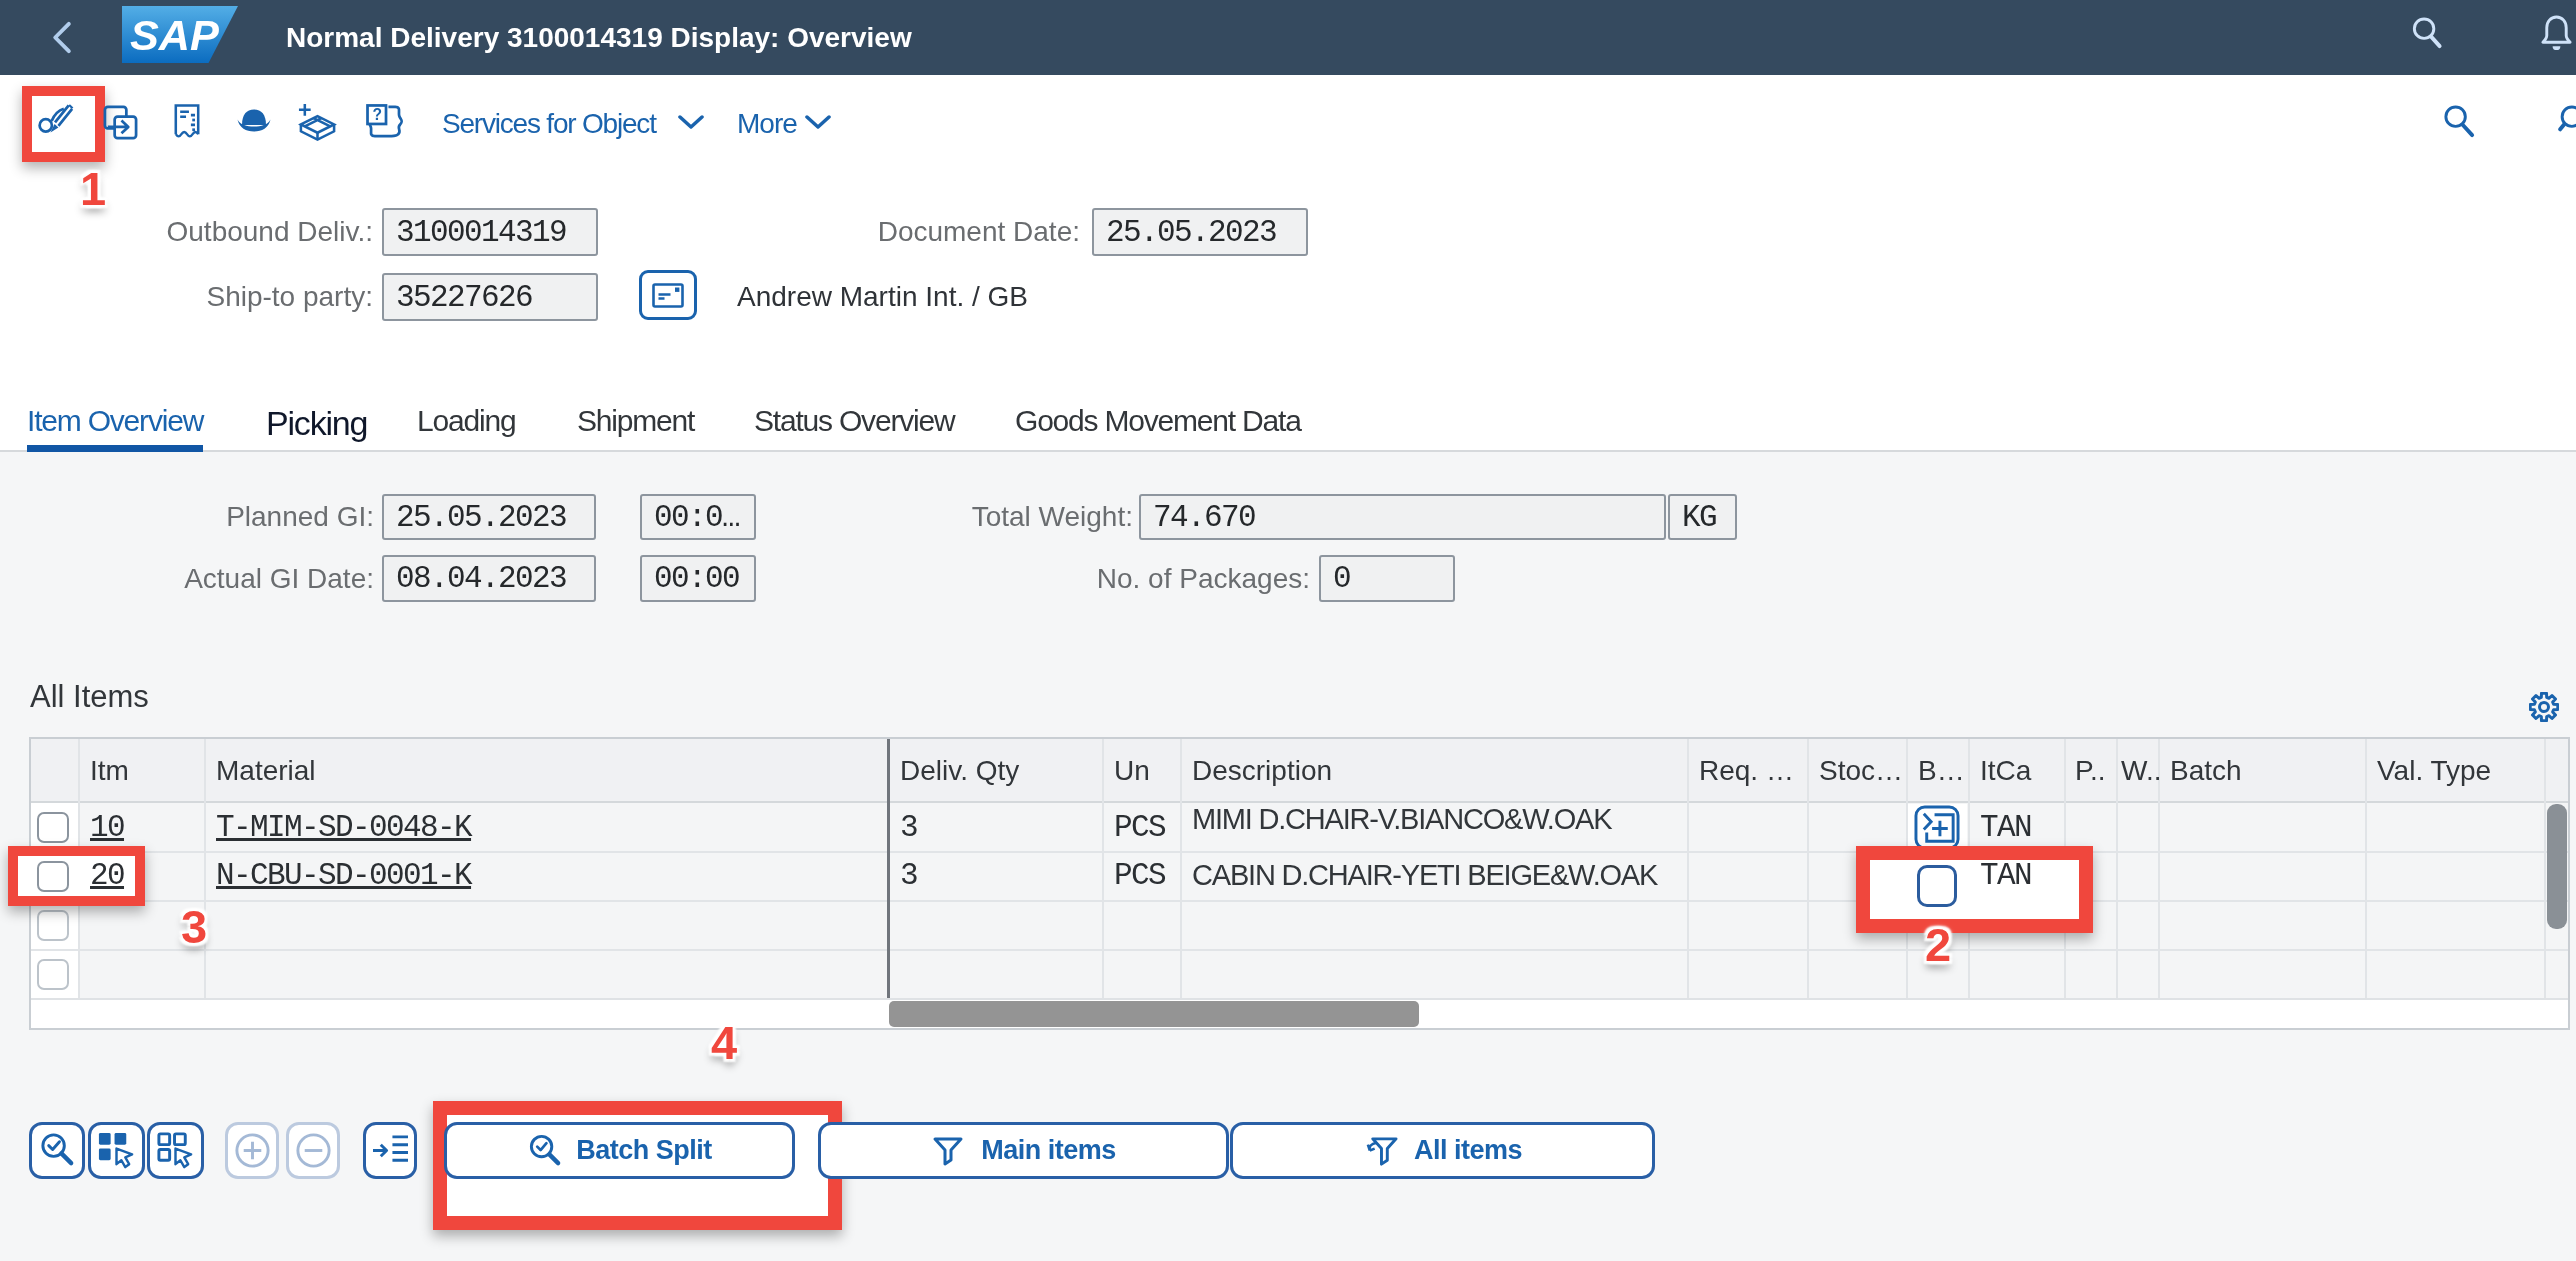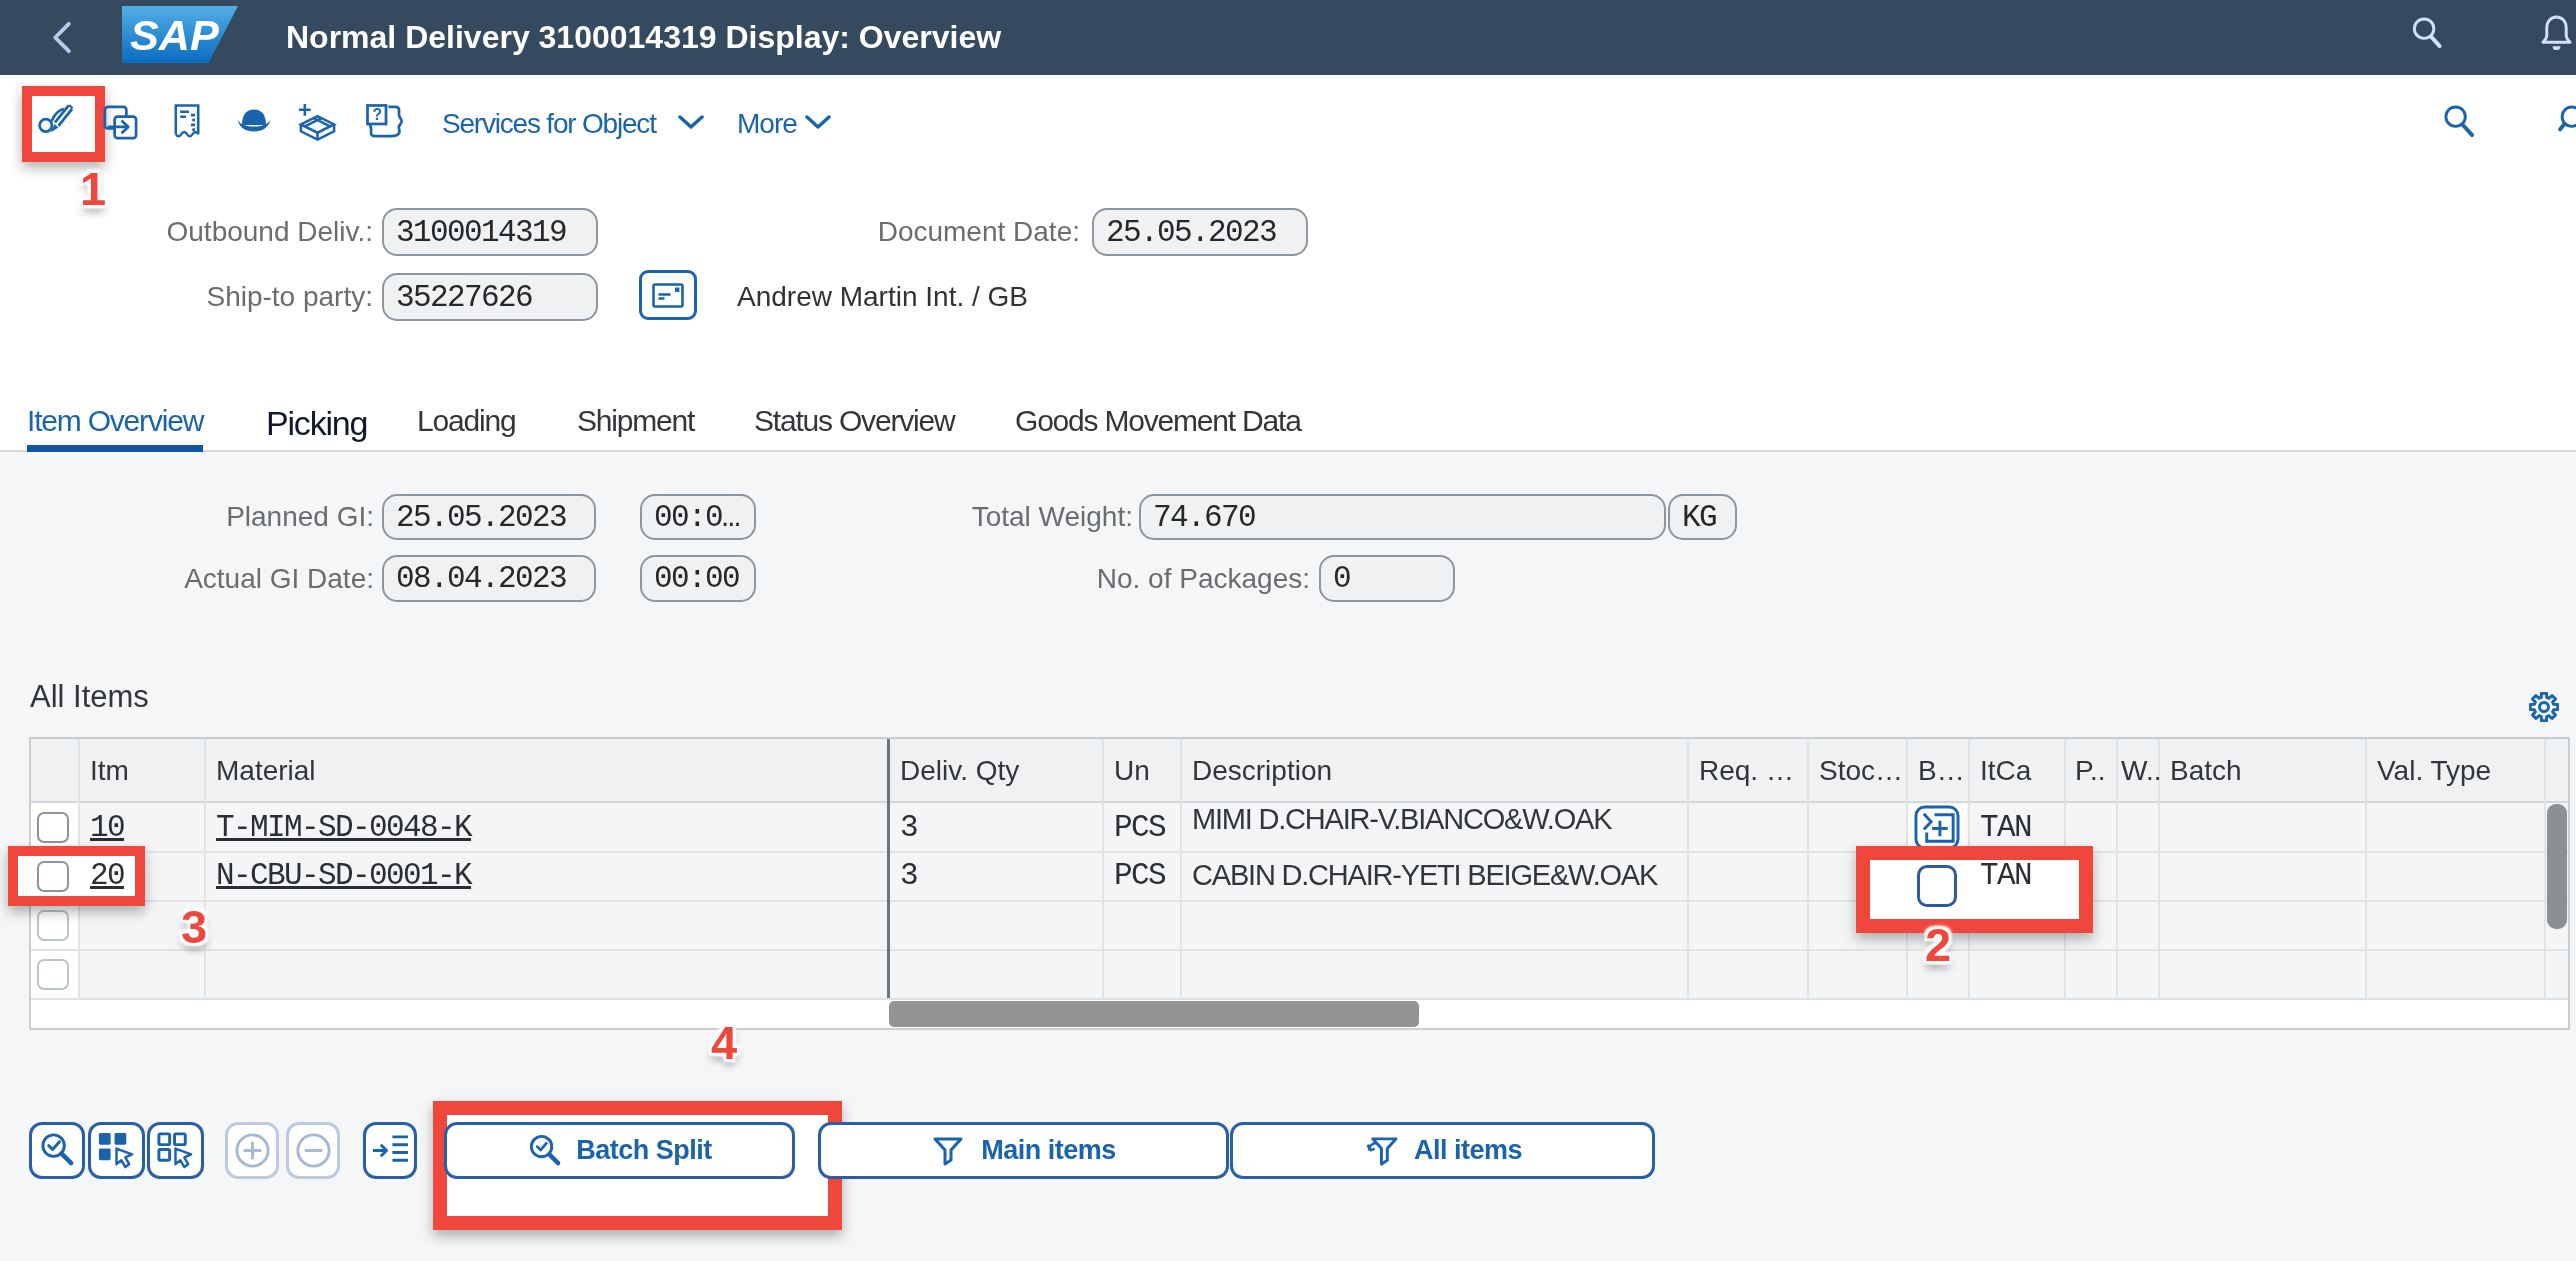--- a/index.html
+++ b/index.html
@@ -1,18 +1,18 @@
 <!DOCTYPE html>
 <html><head><meta charset="utf-8"><style>
 *{margin:0;padding:0;box-sizing:border-box}
 html,body{width:2576px;height:1261px;background:#fff;overflow:hidden;font-family:"Liberation Sans",sans-serif}
 #page{position:relative;width:2576px;height:1261px}
 .abs{position:absolute}
 .lbl{position:absolute;color:#6a6d70;font-size:28px;text-align:right;white-space:nowrap}
-.inp{position:absolute;background:#f0f1f2;border:2px solid #8d959e;border-radius:15px;color:#25282b;font-family:"Liberation Mono",monospace;font-size:31px;letter-spacing:-1.6px;white-space:nowrap;display:flex;align-items:center;padding-left:12px}
+.inp{position:absolute;background:#f0f1f2;border:2px solid #8d959e;border-radius:3px;color:#25282b;font-family:"Liberation Mono",monospace;font-size:31px;letter-spacing:-1.6px;white-space:nowrap;display:flex;align-items:center;padding-left:12px}
 .mono{font-family:"Liberation Mono",monospace;font-size:31px;letter-spacing:-1.6px;color:#2b2f33;white-space:nowrap}
 .hdtxt{position:absolute;color:#32363a;font-size:28px;white-space:nowrap}
 .blue{color:#1a63ad}
 .annbox{position:absolute;background:#fff;border-style:solid;border-color:#f0473d;box-shadow:0 6px 12px rgba(0,0,0,.30)}
 .annnum{position:absolute;font-size:47px;font-weight:bold;color:#f0473d;text-shadow:0 0 4px #fff,0 0 5px #fff,0 0 7px #fff,-3px -3px 2px #fff,3px -3px 2px #fff,-3px 3px 2px #fff,3px 3px 2px #fff,0 6px 9px rgba(0,0,0,.45)}
 .btn{position:absolute;background:#fff;border:3px solid #295fa6;border-radius:13px;display:flex;align-items:center;justify-content:center;color:#1a63ad;font-size:27px;font-weight:bold;letter-spacing:-0.5px}
 .cell{position:absolute;display:flex;align-items:center}
 .vline{position:absolute;width:2px;background:#e1e4e7}
 .hline{position:absolute;height:2px;background:#e1e4e7}
 .cb{position:absolute;width:32px;height:31px;border:2px solid #8b949e;border-radius:7px;background:#fff}
@@ -27,21 +27,21 @@
 <svg class="abs" style="left:122px;top:6px" width="116" height="57" viewBox="0 0 118 58">
 <defs>
         <linearGradient id="sapg" x1="0" y1="0" x2="0" y2="1">
           <stop offset="0" stop-color="#53aee6"></stop>
           <stop offset="1" stop-color="#0b6cc0"></stop>
         </linearGradient>
       </defs>
 <path d="M0 0 H118 L88 58 H0 Z" fill="url(#sapg)"></path>
 <text x="8" y="45" font-family="Liberation Sans,sans-serif" font-weight="bold" font-style="italic" font-size="44" fill="#fff">SAP</text>
 </svg>
-<div class="abs" style="left:286px;top:0;height:75px;display:flex;align-items:center;color:#fff;font-size:32px;font-weight:bold">Normal Delivery 3100014319 Display: Overview</div>
+<div class="abs" style="left:286px;top:0;height:75px;display:flex;align-items:center;color:#fff;font-size:28px;font-weight:bold">Normal Delivery 3100014319 Display: Overview</div>
 <svg class="abs" style="left:2410px;top:16px" width="34" height="35" viewBox="0 0 34 36">
       <circle cx="14" cy="13" r="10" fill="none" stroke="#cfe2f8" stroke-width="3"></circle>
       <path d="M21 21 L30 31" stroke="#cfe2f8" stroke-width="4" stroke-linecap="round"></path>
     </svg>
 <svg class="abs" style="left:2539px;top:14px" width="35" height="39" viewBox="0 0 36 40">
       <path d="M18 3 C12 3 8 8 8 14 L8 22 C8 25 6 27 4 29 L32 29 C30 27 28 25 28 22 L28 14 C28 8 24 3 18 3 Z" fill="none" stroke="#cfe2f8" stroke-width="3" stroke-linejoin="round"></path>
       <path d="M14 33 a4 4 0 0 0 8 0" fill="#cfe2f8"></path>
     </svg>
 
 <div class="annbox" style="left:22px;top:86px;width:83px;height:76px;border-width:10px"></div>

